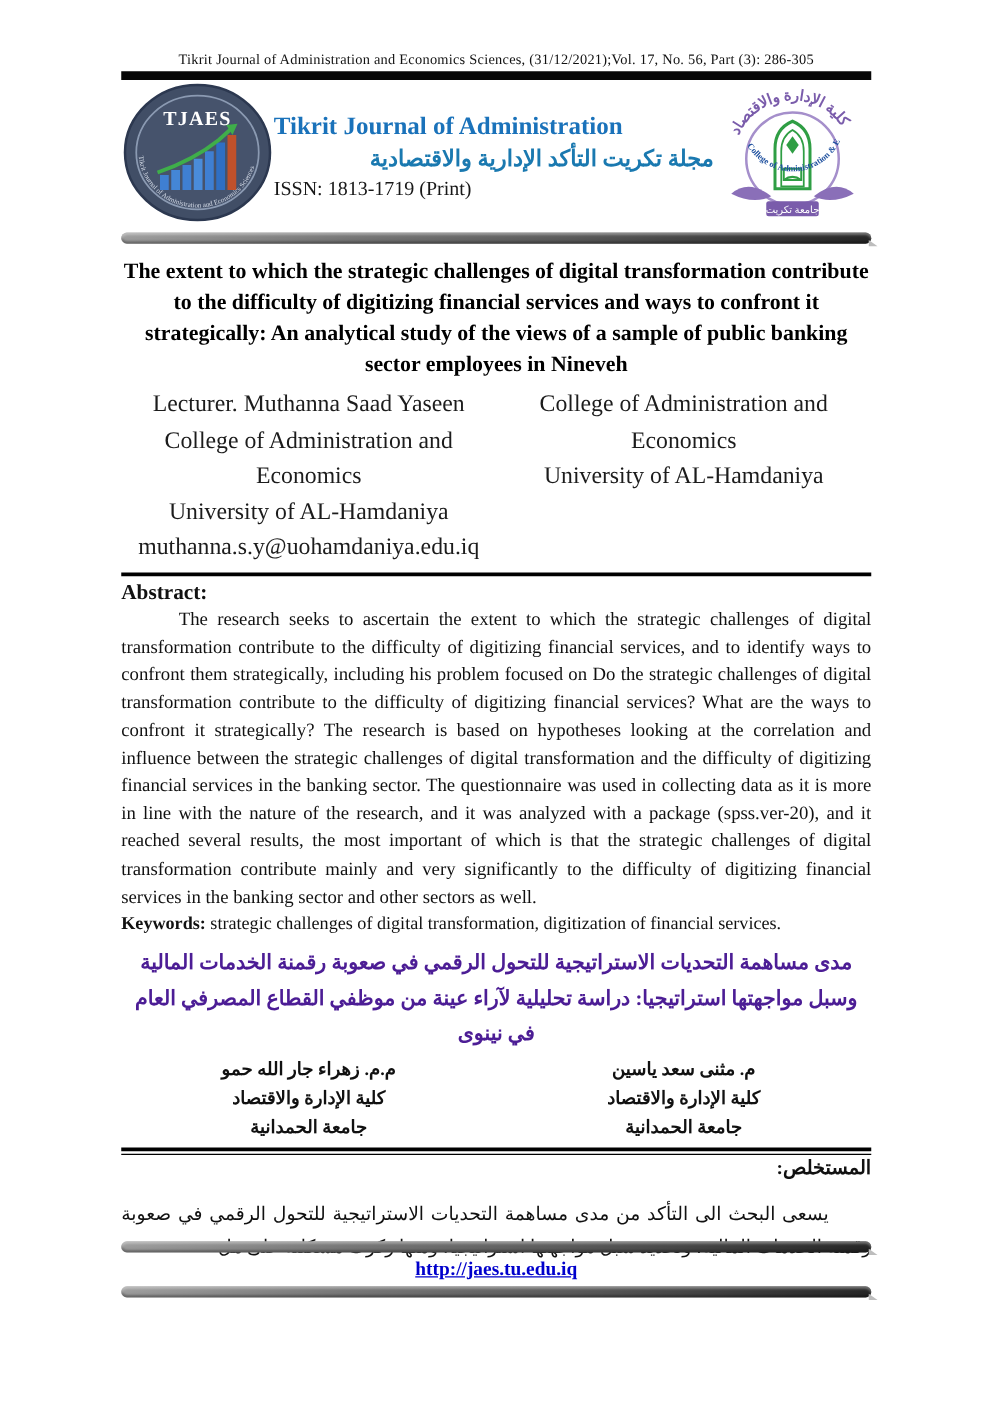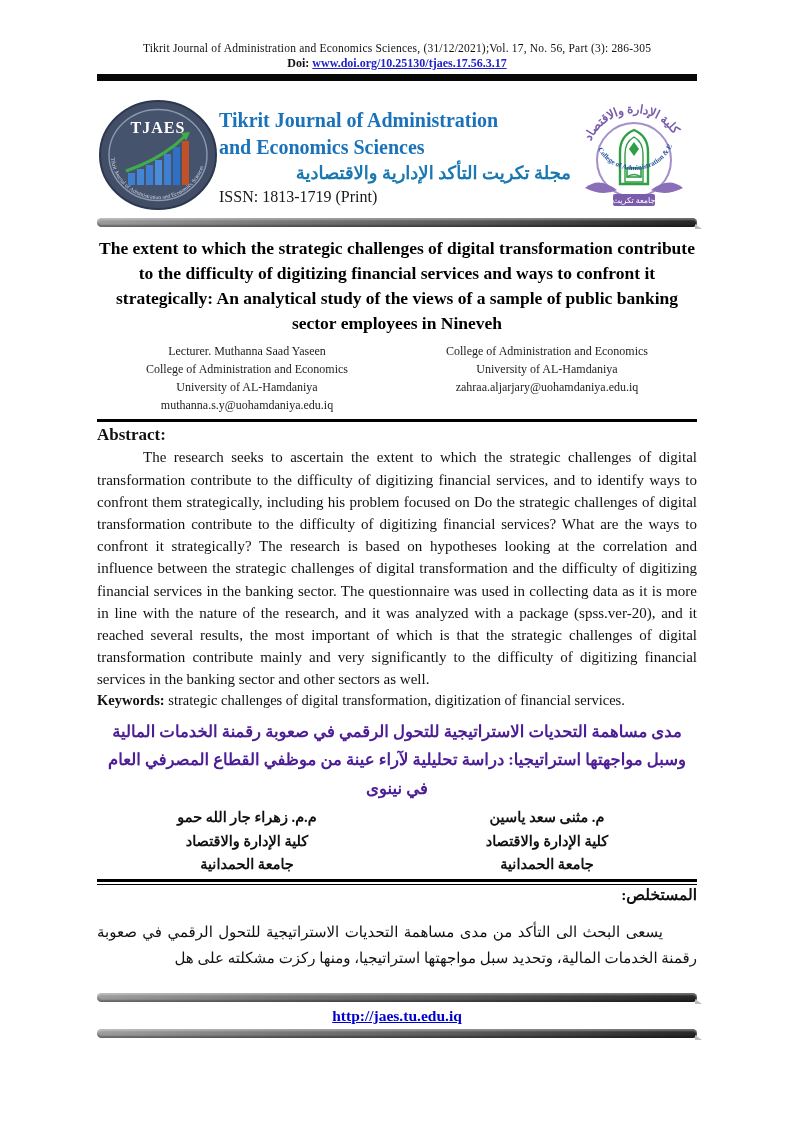--- a/index.html
+++ b/index.html
@@ -14,21 +14,21 @@
     padding:42px 97px 0 97px;
     overflow:hidden;
   }
   
   .cite-line { text-align:center; font-size:11.5px; letter-spacing:.2px; }
   .doi-line  { text-align:center; font-size:12px; font-weight:bold; margin-top:2px; }
   .doi-link  { color:#2222cc; text-decoration:underline; cursor:pointer; }
   .black-bar { height:7px; background:#070707; margin-top:3px; }
 
   
-  .masthead { display:flex; align-items:center; justify-content:space-between; margin-top:18px; height:115px; }
+  .masthead { display:flex; align-items:center; justify-content:space-between; margin-top:3px; height:115px; }
   .mast-center { flex:1; }
   .jtitle-en { color:#1a72ba; font-weight:bold; font-size:20px; line-height:1.35; }
   .jtitle-ar { color:#1a79b0; font-weight:bold; font-size:18px; line-height:1.4; direction:rtl; }
   .issn { font-size:16px; margin-top:2px; color:#181818; }
   .logo { flex:0 0 auto; }
 
   
   .grad-bar {
     position:relative;
     height:9px; border-radius:5px;
@@ -37,21 +37,21 @@
   }
   .grad-bar::after{
     content:""; position:absolute; right:-5px; bottom:-2px;
     border-left:7px solid #bdbdbd; border-top:5px solid transparent;
   }
   .bar-top { margin-top:4px; }
 
   
   .paper-title { font-size:17.5px; font-weight:bold; text-align:center; line-height:1.42; margin-top:9px; color:#000; }
   .authors-row { display:flex; margin-top:7px; }
-  .author-col { flex:1; text-align:center; font-size:12px; line-height:1.5; color:#1c1c1c; }
+  .author-col { flex:1; text-align:center; font-size:19px; line-height:1.5; color:#1c1c1c; }
   .thick-line { border-bottom:3.5px solid #000; margin-top:5px; }
   .abstract-h { font-size:17px; font-weight:bold; margin-top:3px; }
   .abstract-p { font-size:15px; text-align:justify; line-height:1.48; text-indent:46px; margin-top:1px; }
   .keywords-p { font-size:14.5px; text-align:justify; line-height:1.48; }
   .keywords-p b { font-weight:bold; }
 
   .ar { direction:rtl; font-family:"Liberation Serif", serif; }
   .title-ar { font-size:16.5px; font-weight:bold; text-align:center; line-height:1.72; margin-top:6px; color:#4c1d95; }
   .authors-ar-row { display:flex; direction:rtl; margin-top:3px; }
   .author-ar-col { flex:1; text-align:center; font-size:14.5px; font-weight:bold; line-height:1.62; }
@@ -66,23 +66,20 @@
   .site-link { color:#0000cc; font-weight:bold; font-size:15.5px; text-decoration:underline; cursor:pointer; }
 
   svg text { font-family:"Liberation Serif", serif; }
 </style>
 </head>
 <body>
 
 <div class="page">
 
   <div class="cite-line">Tikrit Journal of Administration and Economics Sciences, (31/12/2021);Vol. 17, No. 56, Part (3): 286-305</div>
-  <div class="doi-line">
-    <span>Doi: </span><a class="doi-link">www.doi.org/10.25130/tjaes.17.56.3.17</a>
-  </div>
   <div class="black-bar"></div>
 
   <div class="masthead">
 
     <div class="logo">
       <svg width="122" height="112" viewBox="0 0 122 112">
         <ellipse cx="61" cy="56" rx="58" ry="54" fill="#414e66" stroke="#2c3850" stroke-width="2"></ellipse>
         <ellipse cx="61" cy="56" rx="49" ry="45.5" fill="#46536c" stroke="#8b9ab2" stroke-width="1.4"></ellipse>
         <text x="61" y="34" text-anchor="middle" font-size="16" font-weight="bold" fill="#ffffff" letter-spacing="1">TJAES</text>
 
@@ -100,21 +97,20 @@
         <path id="tjaesArc" d="M 14 56 A 47 44 0 0 0 108 56" fill="none"></path>
         <text font-size="5.6" fill="#d3dae6">
           <textPath href="#tjaesArc" startOffset="2%">Tikrit Journal of Administration and Economics Sciences</textPath>
         </text>
       </svg>
     </div>
 
     <div class="mast-center">
       <div class="jtitle-en">
         <div>Tikrit Journal of Administration</div>
-        <div>and Economics Sciences</div>
       </div>
       <div class="jtitle-ar">مجلة تكريت التأكد الإدارية والاقتصادية</div>
       <div class="issn">ISSN: 1813-1719 (Print)</div>
     </div>
 
     <div class="logo">
       <svg width="126" height="114" viewBox="0 0 126 114">
         <path id="embTop" d="M 16 62 A 47 47 0 0 1 110 62" fill="none"></path>
         <text font-size="12" font-weight="bold" fill="#7a5cab">
           <textPath href="#embTop" startOffset="13%">كلية الإدارة والاقتصاد</textPath>
@@ -146,21 +142,20 @@
   <div class="authors-row">
     <div class="author-col">
       <div>Lecturer. Muthanna Saad Yaseen</div>
       <div>College of Administration and Economics</div>
       <div>University of AL-Hamdaniya</div>
       <div>muthanna.s.y@uohamdaniya.edu.iq</div>
     </div>
     <div class="author-col">
       <div>College of Administration and Economics</div>
       <div>University of AL-Hamdaniya</div>
-      <div>zahraa.aljarjary@uohamdaniya.edu.iq</div>
     </div>
   </div>
 
   <div class="thick-line"></div>
 
   <div class="abstract-h">Abstract:</div>
   <p class="abstract-p">The research seeks to ascertain the extent to which the strategic challenges of digital transformation contribute to the difficulty of digitizing financial services, and to identify ways to confront them strategically, including his problem focused on Do the strategic challenges of digital transformation contribute to the difficulty of digitizing financial services? What are the ways to confront it strategically? The research is based on hypotheses looking at the correlation and influence between the strategic challenges of digital transformation and the difficulty of digitizing financial services in the banking sector. The questionnaire was used in collecting data as it is more in line with the nature of the research, and it was analyzed with a package (spss.ver-20), and it reached several results, the most important of which is that the strategic challenges of digital transformation contribute mainly and very significantly to the difficulty of digitizing financial services in the banking sector and other sectors as well.</p>
   <p class="keywords-p"><b>Keywords:</b><span> strategic challenges of digital transformation, digitization of financial services.</span></p>
 
   <div class="title-ar ar">مدى مساهمة التحديات الاستراتيجية للتحول الرقمي في صعوبة رقمنة الخدمات المالية وسبل مواجهتها استراتيجيا: دراسة تحليلية لآراء عينة من موظفي القطاع المصرفي العام في نينوى</div>

